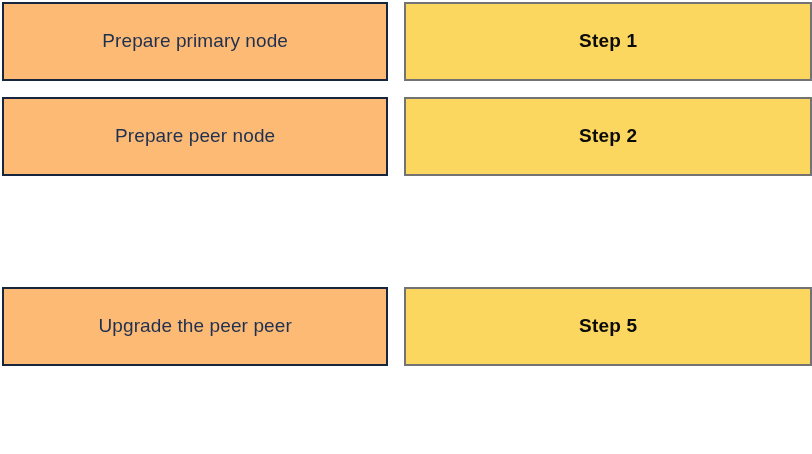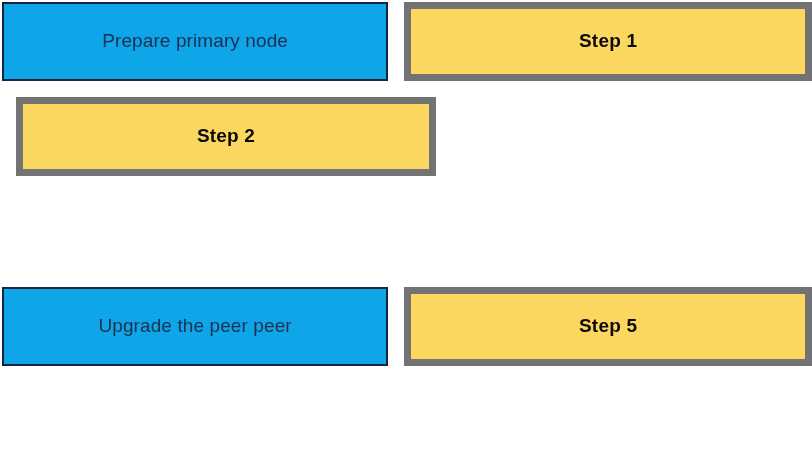--- a/index.html
+++ b/index.html
@@ -44,35 +44,35 @@
     box-sizing: border-box;
     display: flex;
     align-items: center;
     justify-content: center;
     text-align: center;
     line-height: 1.1;
   }
   .box-task {
     width: 398px;
     margin-left: 2px;
-    background: #0ea5e9;
+    background: #fdba74;
     border: 2px solid #17263F;
     color: #1F3050;
     font-size: 19px;
     font-weight: 400;
     letter-spacing: 0.1px;
   }
   .spacer {
     width: 16px;
     flex: 0 0 16px;
   }
   .box-step {
     width: 420px;
     background: #FBD75F;
-    border: 7px solid #737373;
+    border: 2px solid #737373;
     color: #0B0B0B;
     font-size: 19px;
     font-weight: 700;
     letter-spacing: 0.2px;
   }
   .box-label {
     display: block;
     padding: 0 8px;
     white-space: nowrap;
   }
@@ -87,20 +87,23 @@
       <div class="box box-task">
         <span class="box-label">Prepare primary node</span>
       </div>
       <div class="spacer"></div>
       <div class="box box-step">
         <span class="box-label">Step 1</span>
       </div>
     </div>
 
     <div class="row">
+      <div class="box box-task">
+        <span class="box-label">Prepare peer node</span>
+      </div>
       <div class="spacer"></div>
       <div class="box box-step">
         <span class="box-label">Step 2</span>
       </div>
     </div>
 
     <div class="row">
       <div class="spacer"></div>
     </div>
 

